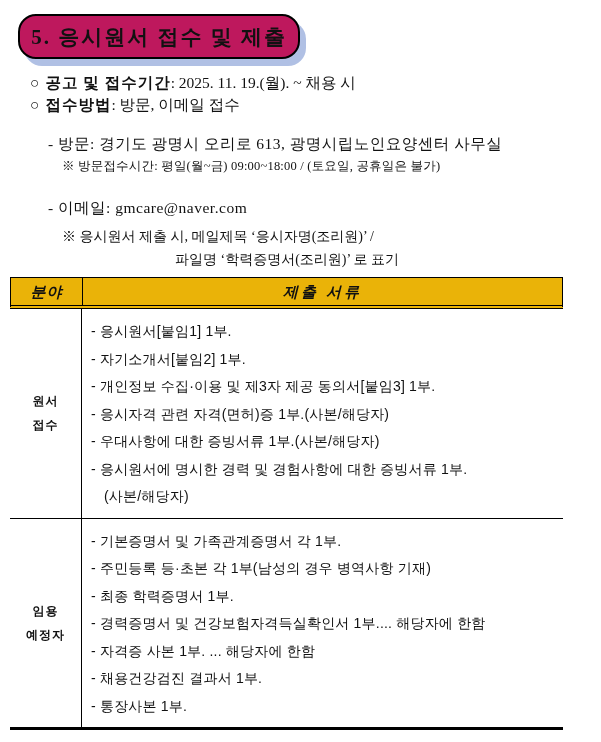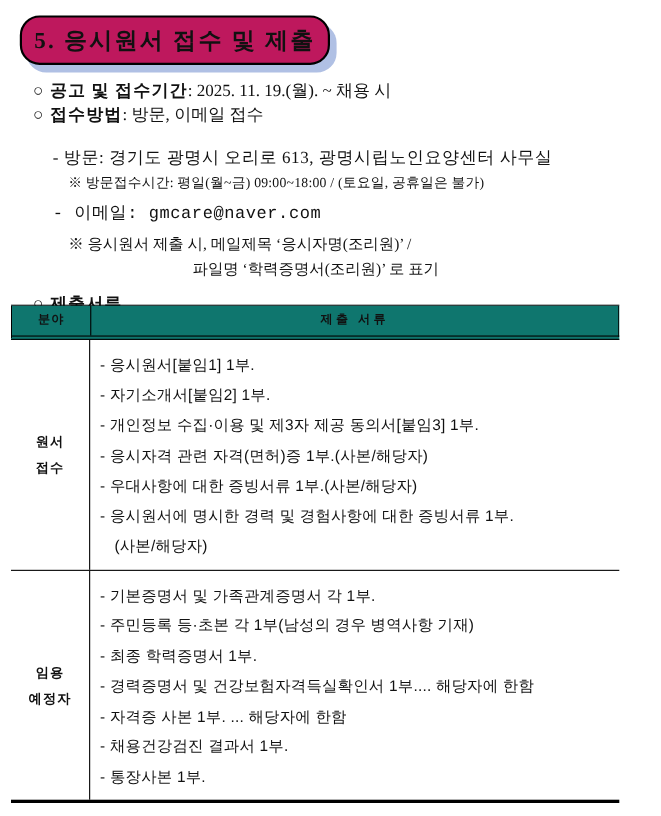--- a/index.html
+++ b/index.html
@@ -56,41 +56,42 @@
     line-height:24px;
     margin-top:5px;
     white-space:nowrap;
   }
   .note-mid2{
     padding-left:145px;
     font-size:14px;
     line-height:22px;
     white-space:nowrap;
   }
-  .dash-line.email{margin-top:6px;font-family:Liberation Mono, monospace;}
+  .dash-line.email{margin-top:20px;}
   .bullet-line.docs{margin-top:9px;}
   
   .doc-table{
     position:absolute;
     left:10px;top:277px;
     width:553px;
     border-top:1.5px solid #000;
     border-bottom:3px solid #000;
     font-family:"Liberation Sans", sans-serif;
   }
   .t-header{
     display:flex;
-    background:#0f766e;
+    background:#eab308;
     border-bottom:4px double #000;
     border-left:1px solid #000;
     border-right:1px solid #000;
     height:27px;
     line-height:27px;
     font-weight:700;
-    font-size:11px;
+    font-size:15px;
+    font-style:italic;
   }
   .t-header .c1{
     width:71px;
     text-align:center;
     border-right:1.4px solid #000;
     letter-spacing:1px;
   }
   .t-header .c2{
     flex:1;
     text-align:center;

